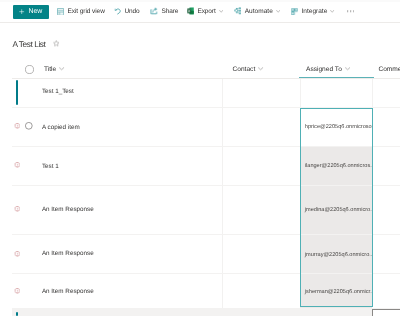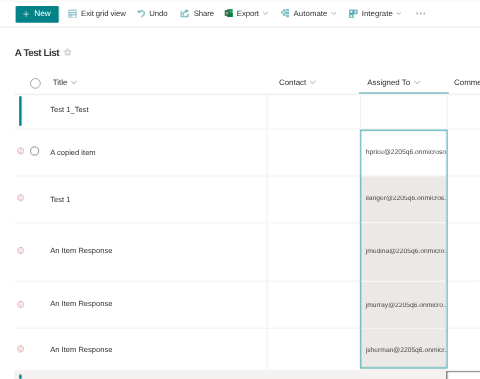--- a/index.html
+++ b/index.html
@@ -23,21 +23,21 @@
   .cmd .ico{display:flex;align-items:center;justify-content:center;line-height:0;}
   .cmd .chev{display:flex;align-items:center;line-height:0;}
   .chev{margin-left:3.1px;}
 
   .newbtn{position:absolute;left:12.5px;top:5px;width:36.5px;height:13.5px;background:#038387;border-radius:1px;
           display:flex;align-items:center;justify-content:center;}
   .newbtn .plus{margin-right:3.9px;line-height:0;display:flex;align-items:center;}
   .newbtn .lbl{font-size:6.9px;line-height:7px;color:#fff;font-weight:400;letter-spacing:-0.02px;}
 
   
-  .listtitle{position:absolute;left:12.4px;top:39.6px;font-size:8.3px;line-height:9px;font-weight:700;color:#3b3a39;letter-spacing:-0.42px;white-space:nowrap;text-align:center;}
+  .listtitle{position:absolute;left:12.4px;top:39.6px;font-size:8.3px;line-height:9px;font-weight:400;color:#3b3a39;letter-spacing:-0.42px;white-space:nowrap;text-align:center;}
   .favstar{position:absolute;left:53.2px;top:40.3px;line-height:0;}
 
   
   .grid{position:absolute;left:12px;top:58px;width:388px;}
   .hdrow{position:relative;height:20px;border-bottom:1px solid #edebe9;}
   .hcell{position:absolute;top:1.2px;height:20px;display:flex;align-items:center;}
   .hcell .htxt{font-size:6.6px;color:#323130;font-weight:400;white-space:nowrap;}
   .hsel{position:absolute;left:287px;top:18.8px;width:74.6px;height:1.7px;background:#5cb2b7;}
 
   .row{position:relative;border-bottom:1px solid #f3f2f1;}

